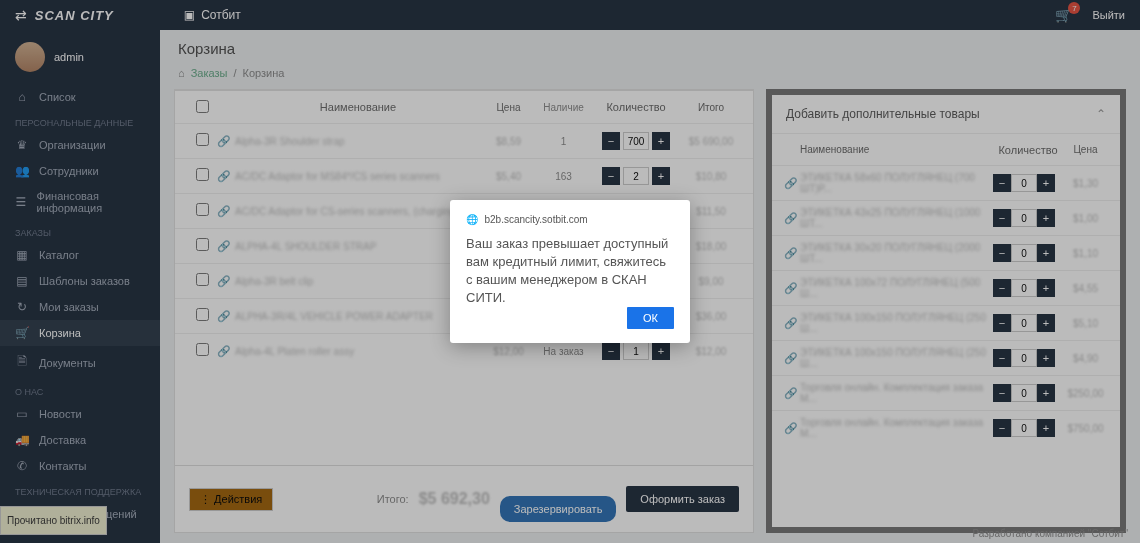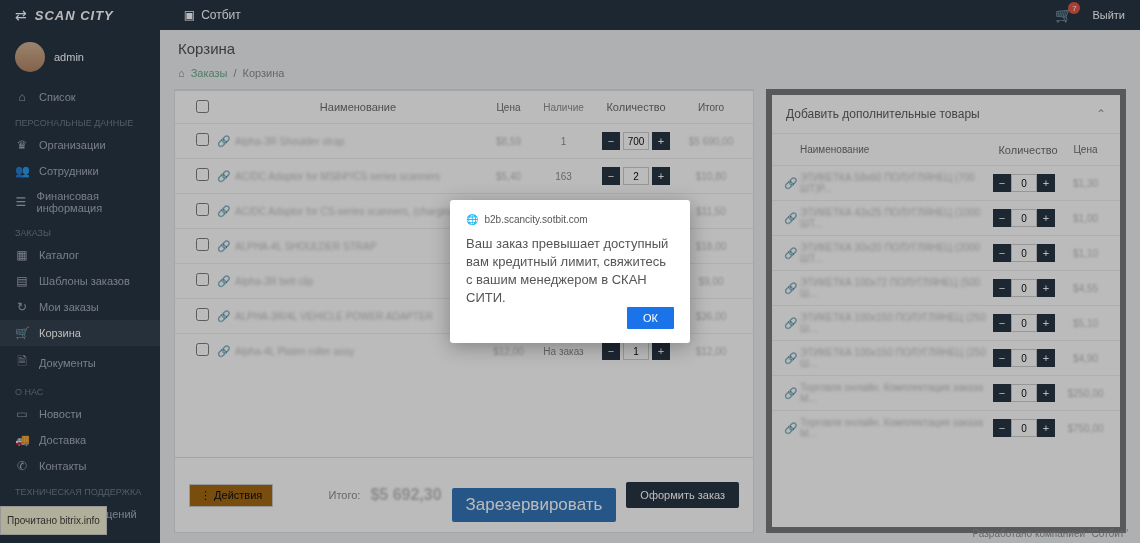--- a/index.html
+++ b/index.html
@@ -57,21 +57,21 @@
 .qty-btn { width: 18px; height: 18px; background: #1e2b3c; color: #fff; border: none; font-size: 11px; cursor: pointer; }
 .qty-val { width: 26px; height: 18px; text-align: center; border: 1px solid #ccc; font-size: 10px; }
 .row .total { width: 60px; text-align: center; color: #bbb; filter: blur(1px); font-size: 10px; }
 .row.header .total { filter: none; color: #666; }
 
 .cart-bottom { border-top: 1px solid #ddd; padding: 10px 14px; display: flex; align-items: center; gap: 10px; }
 .actions-btn { border: 1px solid #ccc; padding: 4px 10px; font-size: 11px; background: #a16207; }
 .cart-bottom .spacer { flex: 1; }
 .summary-label { font-size: 11px; color: #888; }
 .summary-val { font-size: 16px; color: #bbb; filter: blur(1px); font-weight: bold; }
-.btn-primary { background: #2a6fb5; color: #fff; border: none; padding: 7px 14px; font-size: 17px; cursor: pointer; border-radius: 2px; margin-top: 20px; }
+.btn-primary { background: #2a6fb5; color: #fff; border: none; padding: 7px 14px; font-size: 11px; cursor: pointer; border-radius: 10px; margin-top: 20px; }
 .btn-dark { background: #1e2b3c; color: #fff; border: none; padding: 7px 14px; font-size: 11px; cursor: pointer; border-radius: 2px; }
 
 
 .add-panel { width: 360px; background: #fff; border: 6px solid #737373; display: flex; flex-direction: column; overflow: hidden; }
 .add-panel .hdr { padding: 12px 14px; font-size: 12px; font-weight: 500; color: #555; display: flex; align-items: center; }
 .add-panel .hdr .chev { margin-left: auto; color: #999; }
 .add-panel .row2 { display: flex; align-items: center; padding: 6px 12px; border-top: 1px solid #eee; min-height: 32px; }
 .add-panel .row2.header { font-weight: 500; font-size: 11px; color: #666; }
 .add-panel .row2 .link-ico { width: 16px; color: #ccc; font-size: 11px; }
 .add-panel .row2 .name { flex: 1; color: #bbb; font-size: 10px; filter: blur(1.5px); }

